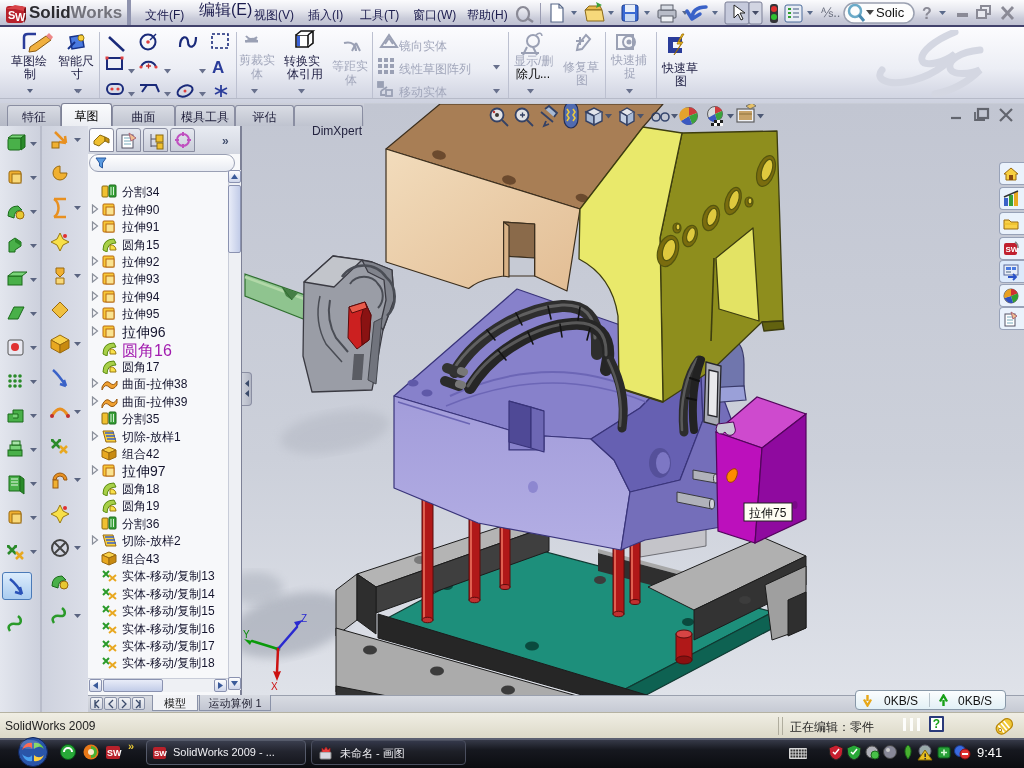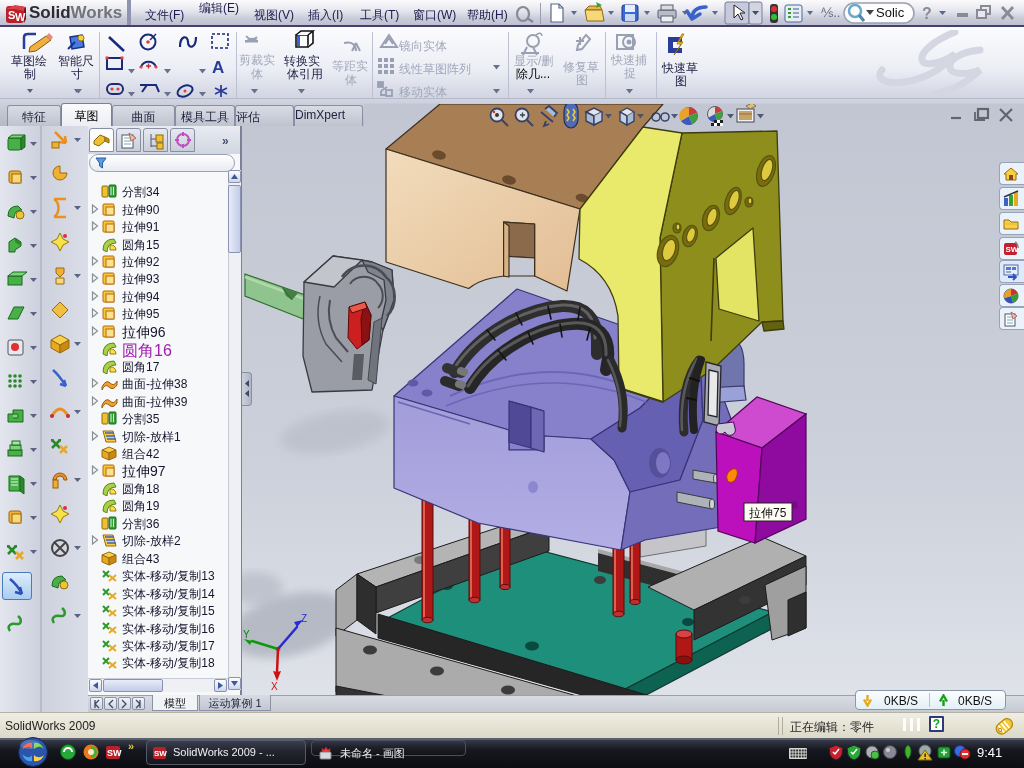--- a/index.html
+++ b/index.html
@@ -10,21 +10,21 @@
  <svg class="abs" style="left:5px;top:3px" width="22" height="22" viewBox="0 0 22 22">
   <rect x="1" y="3" width="18" height="17" rx="3" fill="#b8212b"></rect>
   <path d="M1 6 L10 2 L21 4 L19 8 L10 6 Z" fill="#d84348"></path>
   <path d="M19 6 L21 4 L21 16 L19 20 Z" fill="#7e1118"></path>
   <text x="3" y="16" font-size="11" font-weight="bold" fill="#fff">S</text>
   <text x="10" y="18" font-size="11" font-weight="bold" fill="#fff">W</text>
  </svg>
  <div class="abs" style="left:29px;top:3px;font-size:17px;font-weight:bold;letter-spacing:0px;color:#2b2b30">Solid<span style="color:#73737c">Works</span></div>
  <div class="abs" style="left:127px;top:0;width:4px;height:25px;background:#8f93ae"></div>
 <div class="abs" style="left:145px;top:7px;font-size:12px;color:#1c1c4e">文件(F)</div>
-      <div class="abs" style="left:199px;top:0;font-size:12px;color:#1c1c4e">编辑(E)</div>
+      <div class="abs" style="left:199px;top:0;font-size:16px;color:#1c1c4e">编辑(E)</div>
       <div class="abs" style="left:254px;top:7px;font-size:12px;color:#1c1c4e">视图(V)</div>
       <div class="abs" style="left:308px;top:7px;font-size:12px;color:#1c1c4e">插入(I)</div>
       <div class="abs" style="left:360px;top:7px;font-size:12px;color:#1c1c4e">工具(T)</div>
       <div class="abs" style="left:413px;top:7px;font-size:12px;color:#1c1c4e">窗口(W)</div>
       <div class="abs" style="left:467px;top:7px;font-size:12px;color:#1c1c4e">帮助(H)</div>
       <svg class="abs" style="left:514px;top:4px" width="22" height="20" viewBox="0 0 22 20">
   <ellipse cx="9" cy="10" rx="6" ry="7" fill="none" stroke="#8a8a96" stroke-width="2.2"></ellipse>
   <path d="M13 14 L19 18" stroke="#8a8a96" stroke-width="2.5"></path>
       </svg>
 <div class="abs" style="left:540px;top:3px;width:1px;height:21px;background:#9a9cb2"></div>
@@ -212,22 +212,22 @@
       <path d="M493 85 l7 0 l-3.5 4.5 z" fill="#68708c"></path>
       <path d="M527 62 l7 0 l-3.5 4.5 z" fill="#68708c"></path>
       <path d="M626 62 l7 0 l-3.5 4.5 z" fill="#68708c"></path>
       <path d="M75 62 l7 0 l-3.5 4.5 z" fill="#68708c"></path>
     </svg>
     <div class="abs" style="left:0;top:103px;width:364px;height:23px;background:linear-gradient(#cdd0da,#b5b9c6);z-index:3"></div>
     <div class="abs" style="z-index:4;left:7px;top:105px;width:54px;height:21px;background:linear-gradient(#d9dce4,#bfc3cf);border:1px solid #8a8ea2;border-bottom:none;border-radius:3px 3px 0 0;text-align:center;font-size:12px;color:#23233f;padding-top:3px">特征</div>
     <div class="abs" style="z-index:4;left:61px;top:103px;width:51px;height:23px;background:linear-gradient(#fafbfd,#eceef3);border:1px solid #7d8196;border-bottom:none;border-radius:3px 3px 0 0;text-align:center;font-size:12px;color:#000;padding-top:4px">草图</div>
     <div class="abs" style="z-index:4;left:112px;top:105px;width:63px;height:21px;background:linear-gradient(#d9dce4,#bfc3cf);border:1px solid #8a8ea2;border-bottom:none;border-radius:3px 3px 0 0;text-align:center;font-size:12px;color:#23233f;padding-top:3px">曲面</div>
     <div class="abs" style="z-index:4;left:175px;top:105px;width:60px;height:21px;background:linear-gradient(#d9dce4,#bfc3cf);border:1px solid #8a8ea2;border-bottom:none;border-radius:3px 3px 0 0;text-align:center;font-size:12px;color:#23233f;padding-top:3px">模具工具</div>
-    <div class="abs" style="z-index:4;left:235px;top:105px;width:59px;height:21px;background:linear-gradient(#d9dce4,#bfc3cf);border:1px solid #8a8ea2;border-bottom:none;border-radius:3px 3px 0 0;font-size:12px;color:#23233f;padding-top:3px">评估</div>
-    <div class="abs" style="z-index:4;left:294px;top:105px;width:69px;height:21px;background:linear-gradient(#d9dce4,#bfc3cf);border:1px solid #8a8ea2;border-bottom:none;border-radius:3px 3px 0 0;text-align:left;font-size:12px;color:#23233f;padding-top:2px">DimXpert</div>
+    <div class="abs" style="z-index:4;left:235px;top:105px;width:59px;height:21px;background:linear-gradient(#d9dce4,#bfc3cf);border:1px solid #8a8ea2;border-bottom:none;border-radius:3px 3px 0 0;text-align:center;font-size:12px;color:#23233f;padding-top:3px">评估</div>
+    <div class="abs" style="z-index:4;left:294px;top:105px;width:69px;height:21px;background:linear-gradient(#d9dce4,#bfc3cf);border:1px solid #8a8ea2;border-bottom:none;border-radius:3px 3px 0 0;text-align:right;font-size:12px;color:#23233f;padding-top:18px">DimXpert</div>
     <svg class="abs" style="left:242px;top:104px" width="782" height="591" viewBox="242 104 782 591">
       <defs>
 <linearGradient id="vbg" x1="0" y1="0" x2="0" y2="1">
  <stop offset="0" stop-color="#c2c6d2"></stop>
           <stop offset="0.6" stop-color="#ccd0da"></stop>
           <stop offset="1" stop-color="#dfe2e9"></stop>
 </linearGradient>
 <linearGradient id="beigef" x1="0" y1="0" x2="1" y2="1">
  <stop offset="0" stop-color="#f2dcbc"></stop>
           <stop offset="1" stop-color="#e2bd94"></stop>
@@ -1076,21 +1076,21 @@
       <text x="2" y="12" font-size="9" font-weight="bold" fill="#fff">SW</text>
     </svg>
 <div class="abs" style="left:128px;top:740px;color:#e8c838;font-size:11px;font-weight:bold">»</div>
 <div class="abs" style="left:146px;top:740px;width:160px;height:25px;background:linear-gradient(#3a3e4e,#23252f 45%,#16171e);border:1px solid #555a6a;border-radius:4px">
 <svg class="abs" style="left:5px;top:4px" width="16" height="16">
         <rect x="1" y="2" width="13" height="12" rx="2" fill="#b8212b"></rect>
         <text x="2" y="11" font-size="8" font-weight="bold" fill="#fff">SW</text>
       </svg>
 <div class="abs" style="left:26px;top:5px;font-size:11px;color:#f0f0f4;white-space:nowrap">SolidWorks 2009 - ...</div>
     </div>
-<div class="abs" style="left:311px;top:740px;width:155px;height:16px;background:linear-gradient(#34384a,#1e2028 45%,#121318);border:1px solid #4a4e5e;border-radius:4px">
+<div class="abs" style="left:311px;top:740px;width:155px;height:25px;background:linear-gradient(#34384a,#1e2028 45%,#121318);border:1px solid #4a4e5e;border-radius:4px">
 <svg class="abs" style="left:6px;top:4px" width="16" height="16" viewBox="0 0 16 16">
         <rect x="2" y="7" width="11" height="7" rx="1" fill="#d8d8e0" stroke="#888"></rect>
         <path d="M4 7 L4 3 L6 5 L8 2 L10 5 L12 3 L12 7" fill="#e84040" stroke="#a02020" stroke-width="0.8"></path>
       </svg>
 <div class="abs" style="left:28px;top:5px;font-size:11px;color:#f0f0f4;white-space:nowrap">未命名 - 画图</div>
     </div>
 <svg class="abs" style="left:788px;top:747px" width="20" height="13" viewBox="0 0 20 13">
       <rect x="1" y="1" width="18" height="11" rx="1" fill="#d8d8d8"></rect>
       <g fill="#333">
         <rect x="2.5" y="2.5" width="2" height="2"></rect>

